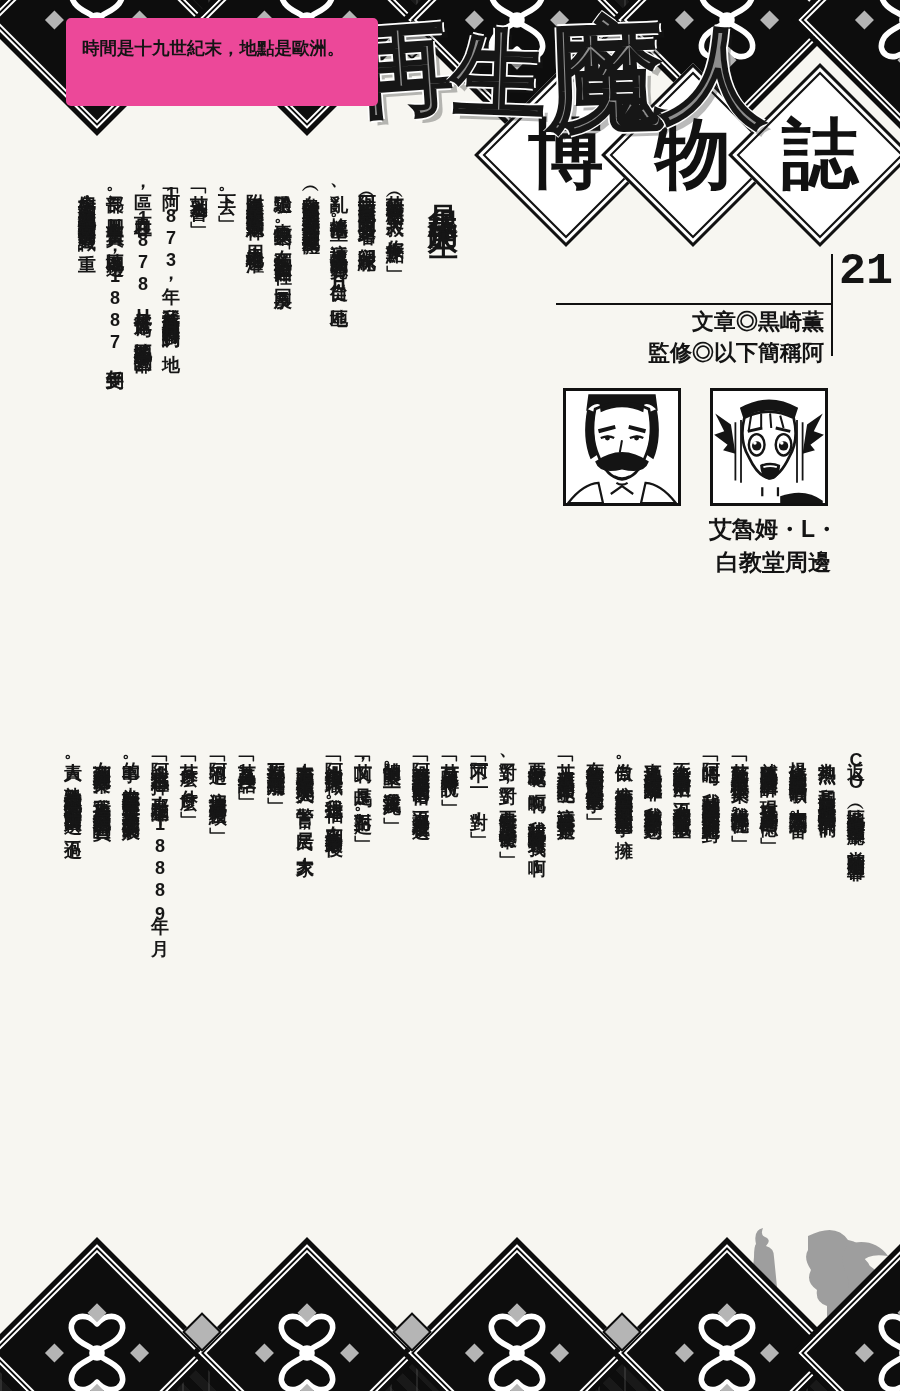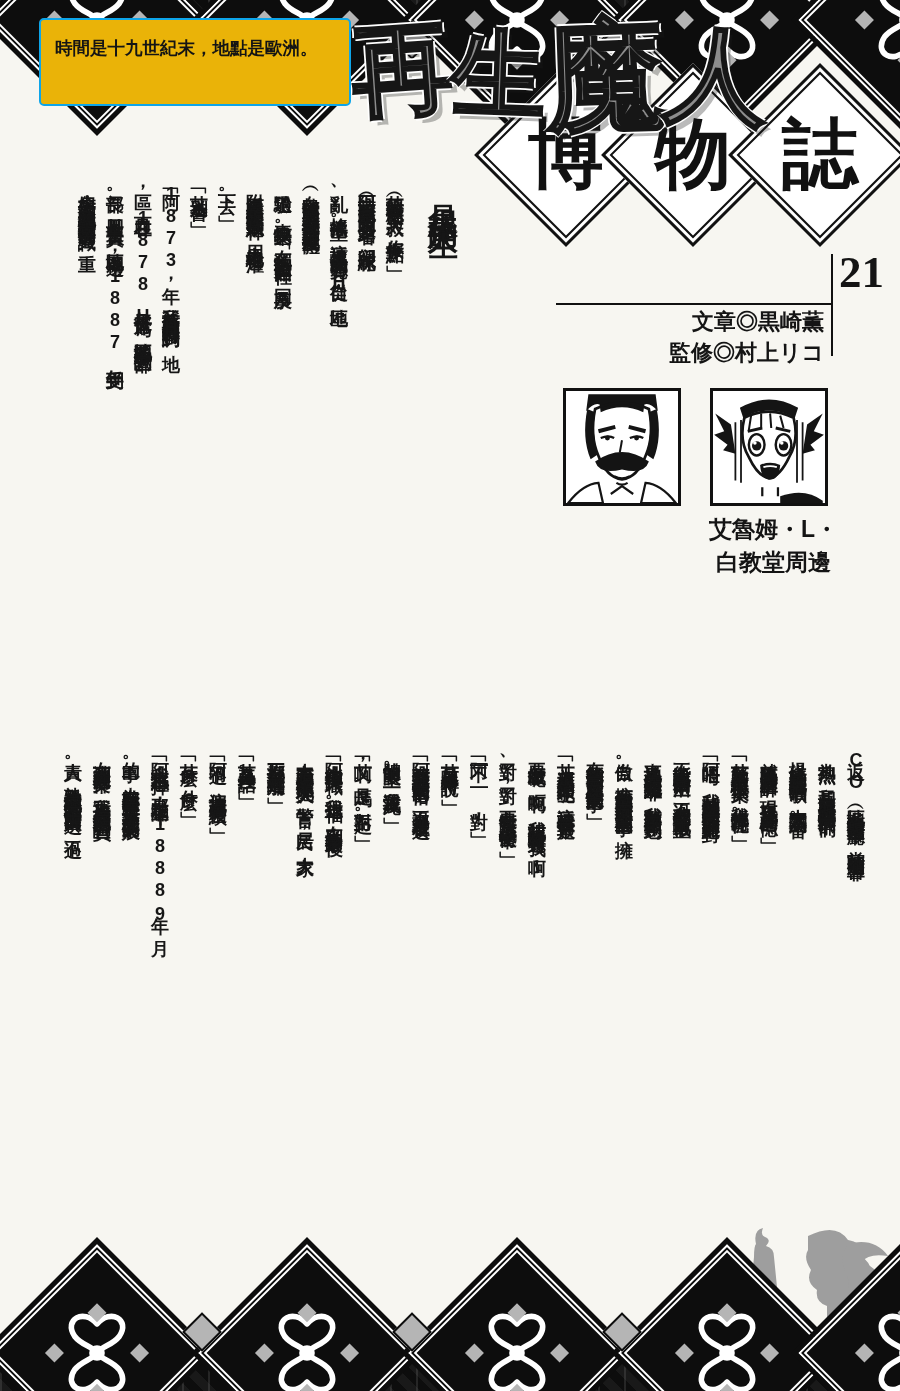--- a/index.html
+++ b/index.html
@@ -11,21 +11,21 @@
          background-image:repeating-linear-gradient(90deg,rgba(255,255,255,.10) 0 2px,transparent 2px 26px),
                           repeating-linear-gradient(45deg,rgba(255,255,255,.05) 0 9px,transparent 9px 18px);}
   .strip.top{top:0;height:22px;}
   .strip.bottom{top:1339px;height:52px;}
   .bd{position:absolute;width:150px;height:150px;background:#0d0d0d;border:2px solid #fff;
       outline:5px solid #0d0d0d;transform:rotate(45deg);z-index:2;box-shadow:inset 0 0 0 2px #0d0d0d, inset 0 0 0 4px #fff;}
   .bd .orn{position:absolute;left:50%;top:50%;width:112px;height:112px;transform:translate(-50%,-50%) rotate(-45deg);}
   .md{position:absolute;width:24px;height:24px;background:#b5b5b5;border:2px solid #0d0d0d;transform:rotate(45deg);z-index:3;}
 
   
-  .intro{position:absolute;left:39px;top:18px;width:312px;height:88px;background:#eab308;border:2px solid #0ea5e9;
+  .intro{position:absolute;left:66px;top:18px;width:312px;height:88px;background:#ec4899;border:2px solid #ec4899;
          border-radius:5px;z-index:6;padding:11px 10px 8px 14px;box-sizing:border-box;}
   .intro p{margin:0;font-size:17.5px;font-weight:700;line-height:1.95;letter-spacing:0;white-space:nowrap;}
 
   
   .logo{position:absolute;left:352px;top:2px;width:500px;height:150px;display:flex;align-items:flex-start;z-index:4;
         font-family:"DejaVu Serif",serif;font-weight:900;color:#8d8d8d;
         -webkit-text-stroke:2.5px #161616;
         text-shadow:0 0 3px #fff,3px 0 0 #fff,-3px 0 0 #fff,0 3px 0 #fff,0 -3px 0 #fff,6px 6px 0 rgba(25,25,25,.30);}
   .logo span{display:block;}
   .lg1{font-size:100px;transform:rotate(-4deg) translateY(2px);}
@@ -37,21 +37,21 @@
         box-shadow:inset 0 0 0 3px #fff,inset 0 0 0 5px #111;z-index:3;}
   .subd span{position:absolute;left:50%;top:50%;transform:translate(-50%,-50%) rotate(-45deg);
              font-family:"DejaVu Serif",serif;font-size:76px;font-weight:900;color:#111;}
   .subd.d1{left:501px;top:90px;}
   .subd.d2{left:628px;top:90px;}
   .subd.d3{left:755px;top:90px;}
 
   
   .volume{position:absolute;left:556px;top:246px;width:336px;height:116px;z-index:4;}
   .vol-label{position:absolute;top:0;right:68px;font-family:"Liberation Serif",serif;font-size:45px;font-weight:700;}
-  .vol-num{position:absolute;top:0;left:283px;font-family:Liberation Serif, serif;font-size:45px;font-weight:700;}
+  .vol-num{position:absolute;top:0;left:283px;font-family:Liberation Mono, monospace;font-size:45px;font-weight:700;}
   .vol-line{position:absolute;top:57px;left:0;width:275px;border-top:2.5px solid #111;}
   .vol-bar{position:absolute;top:8px;left:275px;height:102px;border-left:2.5px solid #111;}
   .credits{position:absolute;top:60px;right:68px;text-align:right;font-size:22px;font-weight:700;line-height:1.42;}
 
   
   .pbox{position:absolute;width:118px;height:118px;background:#fff;border:3px solid #111;z-index:4;box-sizing:border-box;}
   .pbox.p1{left:563px;top:388px;}
   .pbox.p2{left:710px;top:388px;}
   .pbox svg{width:100%;height:100%;display:block;}
   .plabel{position:absolute;top:513px;font-size:23px;font-weight:700;line-height:1.45;z-index:4;}
@@ -165,21 +165,21 @@
   <div class="subd d3">
       <span>誌</span>
     </div>
 
   <div class="volume">
     <div class="vol-num">21</div>
     <div class="vol-line"></div>
     <div class="vol-bar"></div>
     <div class="credits">
       <div>文章◎黒崎薫</div>
-      <div>監修◎村上リコ</div>
+      <div>監修◎以下簡稱阿</div>
     </div>
   </div>
 
   <div class="pbox p1">
     <svg viewBox="0 0 100 100">
       <rect x="0" y="0" width="100" height="100" fill="#fff"></rect>
       <path d="M20 3 h60 l2 15 q-7 -8 -12 -6 l-1 7 q-19 -9 -38 0 l-1 -7 q-5 -2 -12 6 z" fill="#141414"></path>
       <path d="M19 16 q-5 26 3 45 l6 -4 q-5 -20 -2 -38 z" fill="#141414"></path>
       <path d="M81 16 q5 26 -3 45 l-6 -4 q5 -20 2 -38 z" fill="#141414"></path>
       <path d="M26 16 q24 -11 48 0 q5 24 -3 42 q-7 19 -21 21 q-14 -2 -21 -21 q-8 -18 -3 -42 z" fill="none" stroke="#141414" stroke-width="2.4"></path>

